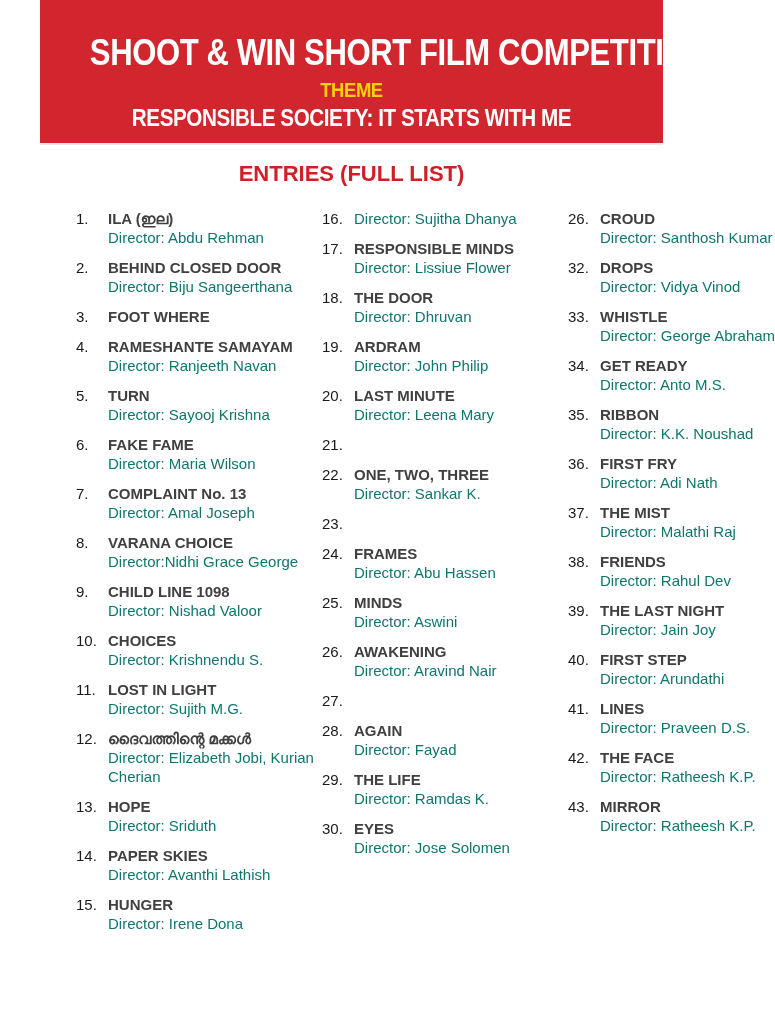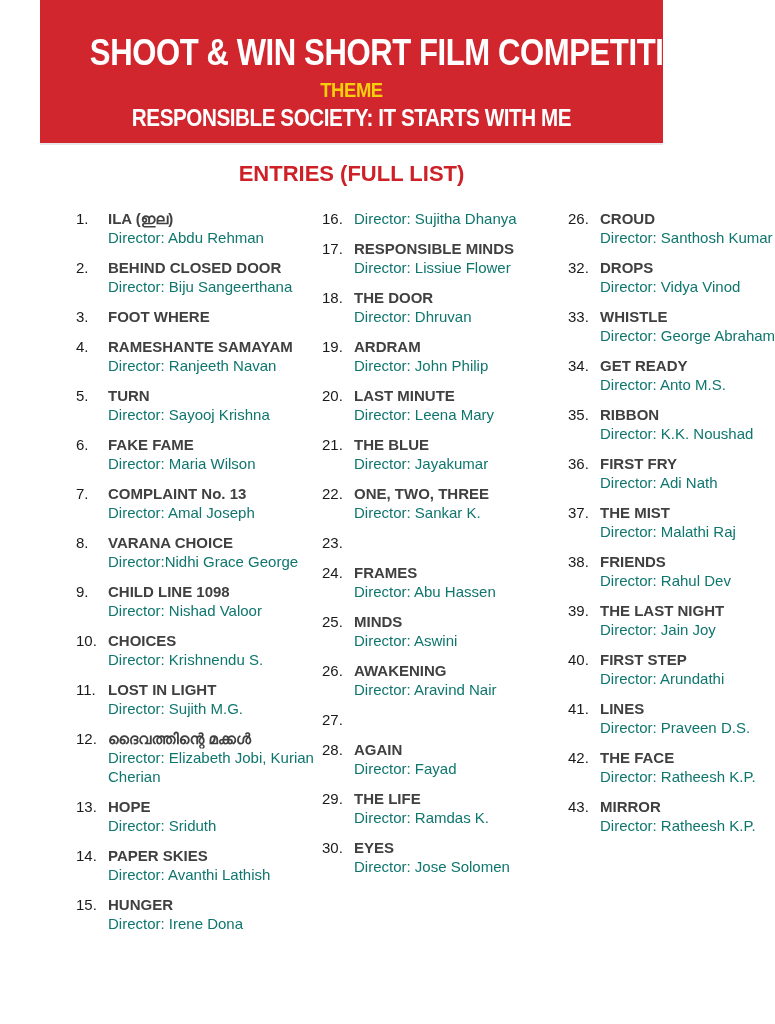--- a/index.html
+++ b/index.html
@@ -246,24 +246,20 @@
           </div>
           <div class="entry">
             <span class="num">20.</span>
             <div class="txt">
               <div class="title">LAST MINUTE</div>
               <div class="dir">Director: Leena Mary</div>
             </div>
           </div>
           <div class="entry">
             <span class="num">21.</span>
-            <div class="txt">
-              <div class="title">THE BLUE</div>
-              <div class="dir">Director: Jayakumar</div>
-            </div>
           </div>
           <div class="entry">
             <span class="num">22.</span>
             <div class="txt">
               <div class="title">ONE, TWO, THREE</div>
               <div class="dir">Director: Sankar K.</div>
             </div>
           </div>
           <div class="entry">
             <span class="num">23.</span>

